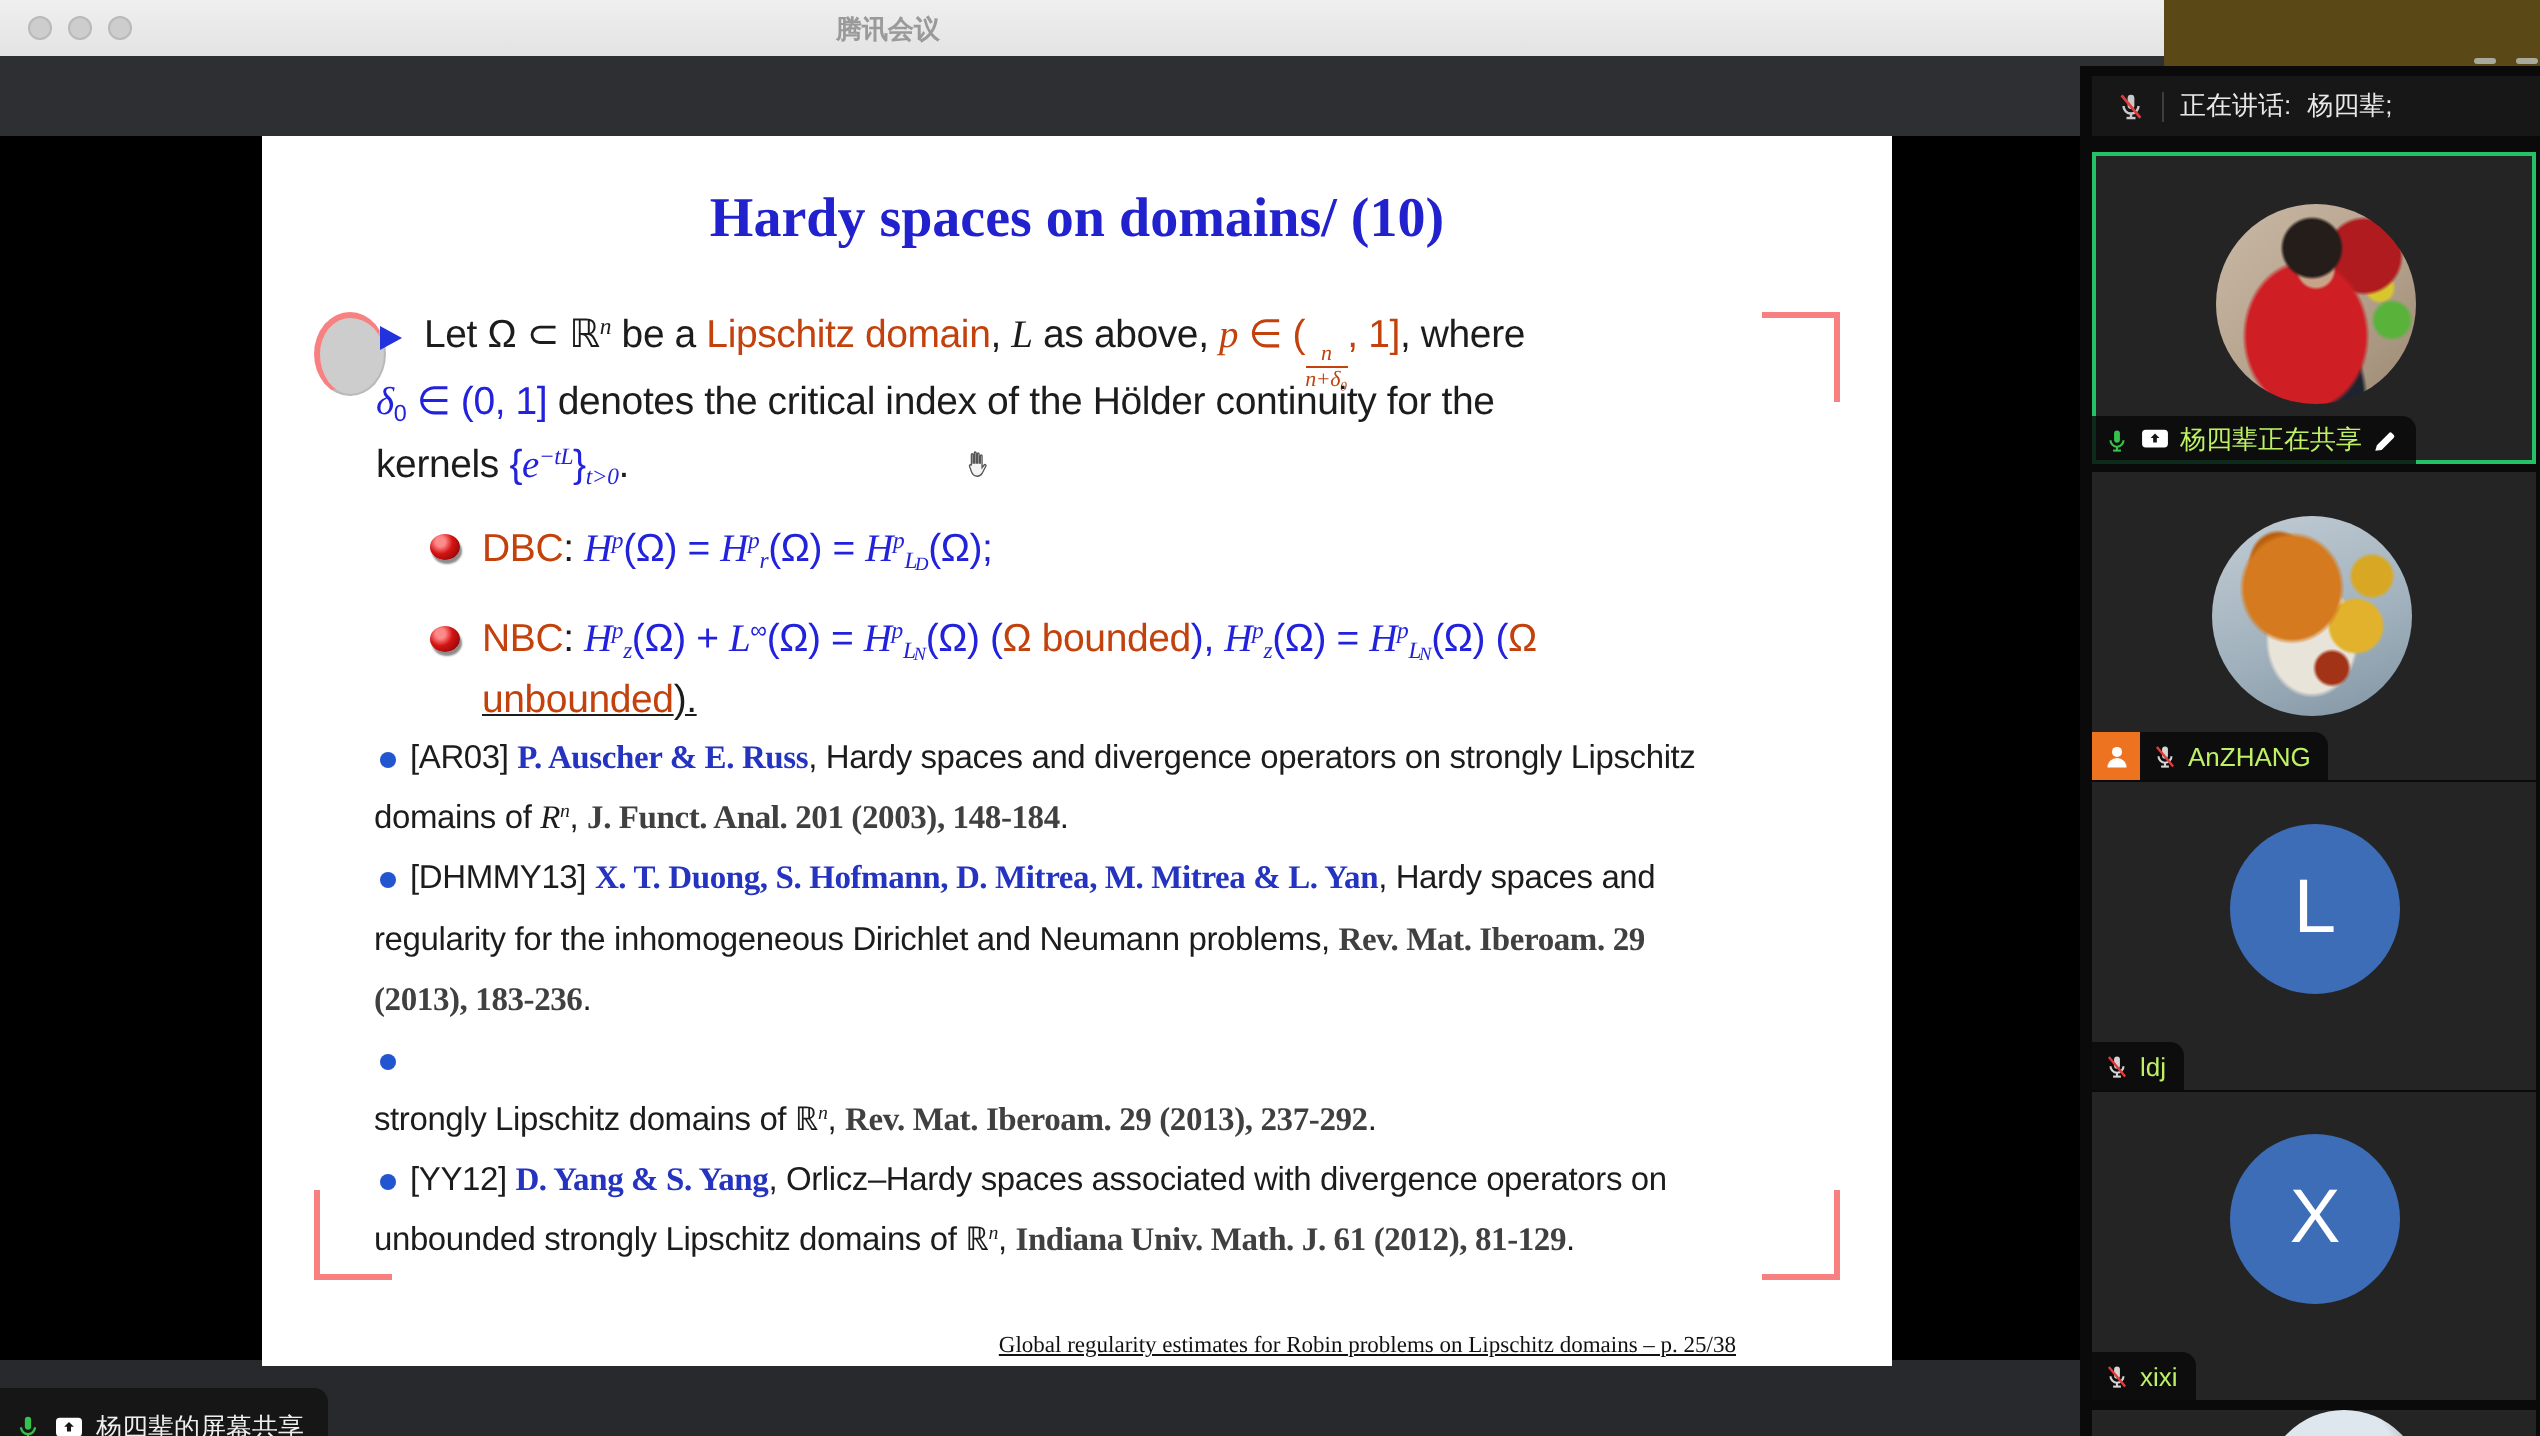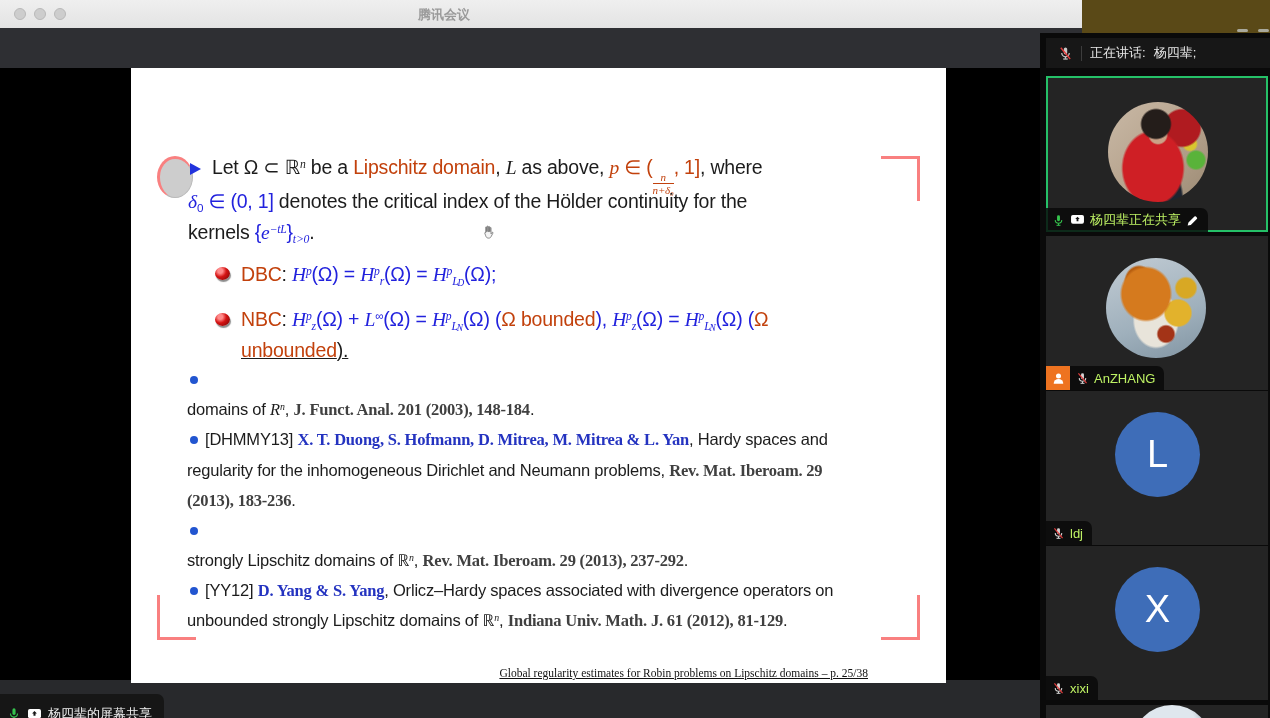--- a/index.html
+++ b/index.html
@@ -114,20 +114,21 @@
 
   <div class="backdrop-brown"></div>
   <div class="dash d1"></div>
   <div class="dash d2"></div>
 
   <div class="toolbar-top"></div>
   <div class="bottombar"></div>
 
   <div class="share-area">
     <div class="slide">
+      <div class="slide-title">Hardy spaces on domains/ (10)</div>
 
       <div class="crop tl"></div>
       <div class="crop tr"></div>
       <div class="crop bl"></div>
       <div class="crop br"></div>
 
       <div class="tri"></div>
       <div class="line" style="left:81px;top:90px;"><span>Let Ω ⊂ ℝ</span><span class="sup i">n</span><span> be a </span><span class="red">Lipschitz domain</span><span>, </span><span class="i">L</span><span> as above, </span><span class="red i">p</span><span class="red"> ∈ (</span><span class="red frac">
             <span class="num">n</span>
             <span class="den">n+δ₀</span>
@@ -136,20 +137,21 @@
       <div class="line" style="left:57px;top:155px;"><span>kernels </span><span class="blue">{</span><span class="blue i">e</span><span class="blue sup i">−tL</span><span class="blue">}</span><span class="blue sub i">t&gt;0</span><span>.</span></div>
 
       <div class="ball" style="left:84px;top:199px;"></div>
       <div class="line" style="left:110px;top:197px;"><span class="red">DBC</span><span>: </span><span class="blue i">H</span><span class="blue sup i">p</span><span class="blue">(Ω) = </span><span class="blue i">H</span><span class="blue sup i">p</span><span class="blue sub i">r</span><span class="blue">(Ω) = </span><span class="blue i">H</span><span class="blue sup i">p</span><span class="blue sub i">L</span><span class="blue sub2 i">D</span><span class="blue">(Ω);</span></div>
 
       <div class="ball" style="left:84px;top:245px;"></div>
       <div class="line" style="left:110px;top:242px;"><span class="red">NBC</span><span>: </span><span class="blue i">H</span><span class="blue sup i">p</span><span class="blue sub i">z</span><span class="blue">(Ω) + </span><span class="blue i">L</span><span class="blue sup">∞</span><span class="blue">(Ω) = </span><span class="blue i">H</span><span class="blue sup i">p</span><span class="blue sub i">L</span><span class="blue sub2 i">N</span><span class="blue">(Ω) </span><span class="blue">(</span><span class="red">Ω bounded</span><span class="blue">), </span><span class="blue i">H</span><span class="blue sup i">p</span><span class="blue sub i">z</span><span class="blue">(Ω) = </span><span class="blue i">H</span><span class="blue sup i">p</span><span class="blue sub i">L</span><span class="blue sub2 i">N</span><span class="blue">(Ω) </span><span class="blue">(</span><span class="red">Ω</span></div>
       <div class="line" style="left:110px;top:273px;text-decoration:underline;"><span class="red">unbounded</span><span>).</span></div>
 
       <div class="dot" style="left:59px;top:308px;"></div>
+      <div class="line refline" style="left:74px;top:303px;"><span>[AR03] </span><span class="rblue">P. Auscher &amp; E. Russ</span><span>, Hardy spaces and divergence operators on strongly Lipschitz</span></div>
       <div class="line refline" style="left:56px;top:333px;"><span>domains of </span><span class="i">R</span><span class="sup i">n</span><span>, </span><span class="rred">J. Funct. Anal. 201 (2003), 148-184</span><span>.</span></div>
 
       <div class="dot" style="left:59px;top:368px;"></div>
       <div class="line refline" style="left:74px;top:363px;"><span>[DHMMY13] </span><span class="rblue">X. T. Duong, S. Hofmann, D. Mitrea, M. Mitrea &amp; L. Yan</span><span>, Hardy spaces and</span></div>
       <div class="line refline" style="left:56px;top:394px;"><span>regularity for the inhomogeneous Dirichlet and Neumann problems, </span><span class="rred">Rev. Mat. Iberoam. 29</span></div>
       <div class="line refline" style="left:56px;top:424px;"><span class="rred">(2013), 183-236</span><span>.</span></div>
 
       <div class="dot" style="left:59px;top:459px;"></div>
       <div class="line refline" style="left:56px;top:484px;"><span>strongly Lipschitz domains of ℝ</span><span class="sup i">n</span><span>, </span><span class="rred">Rev. Mat. Iberoam. 29 (2013), 237-292</span><span>.</span></div>
 

